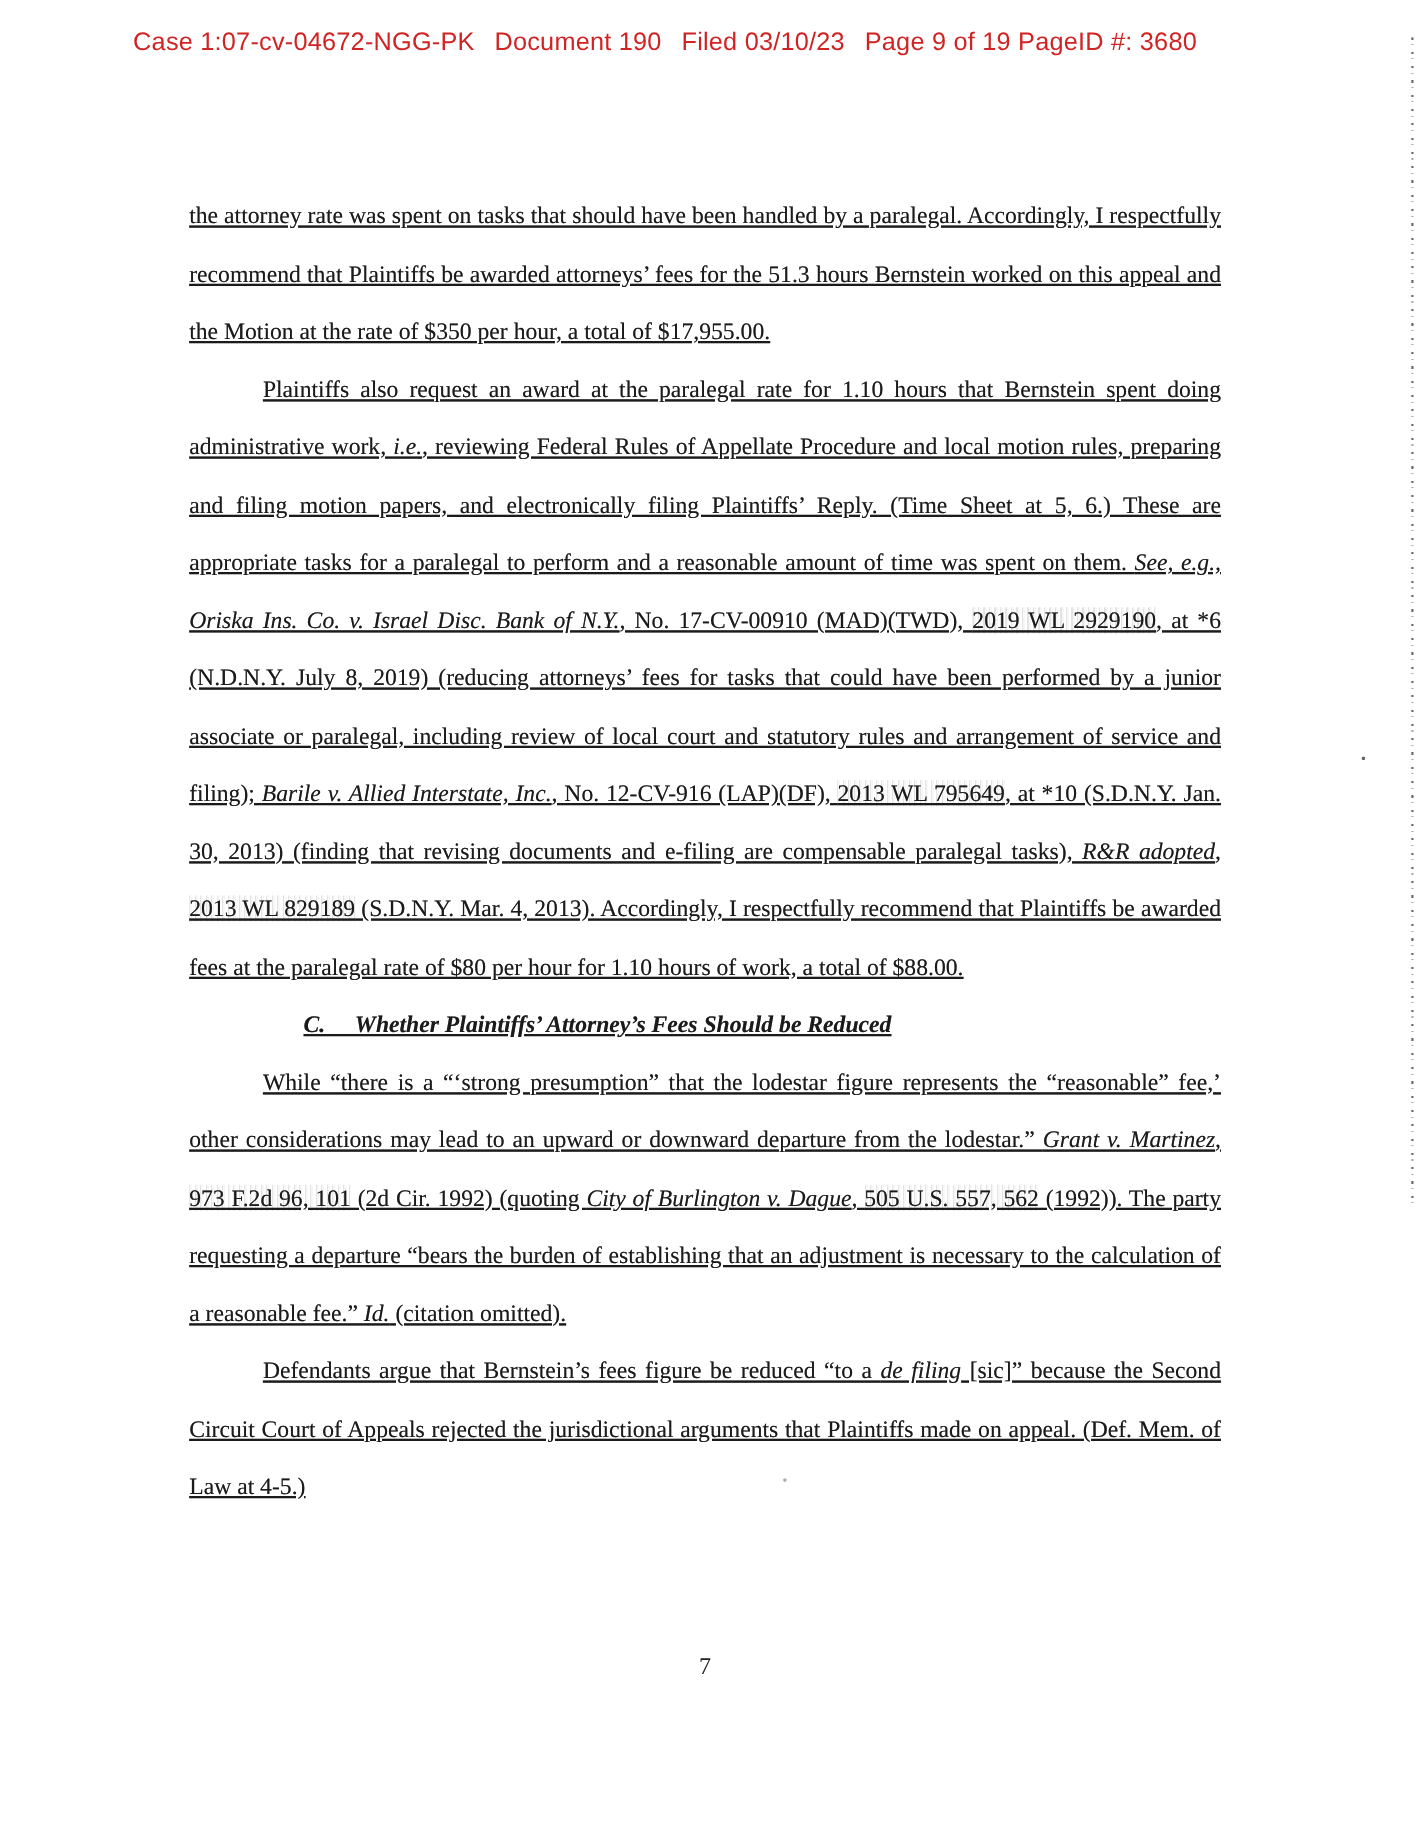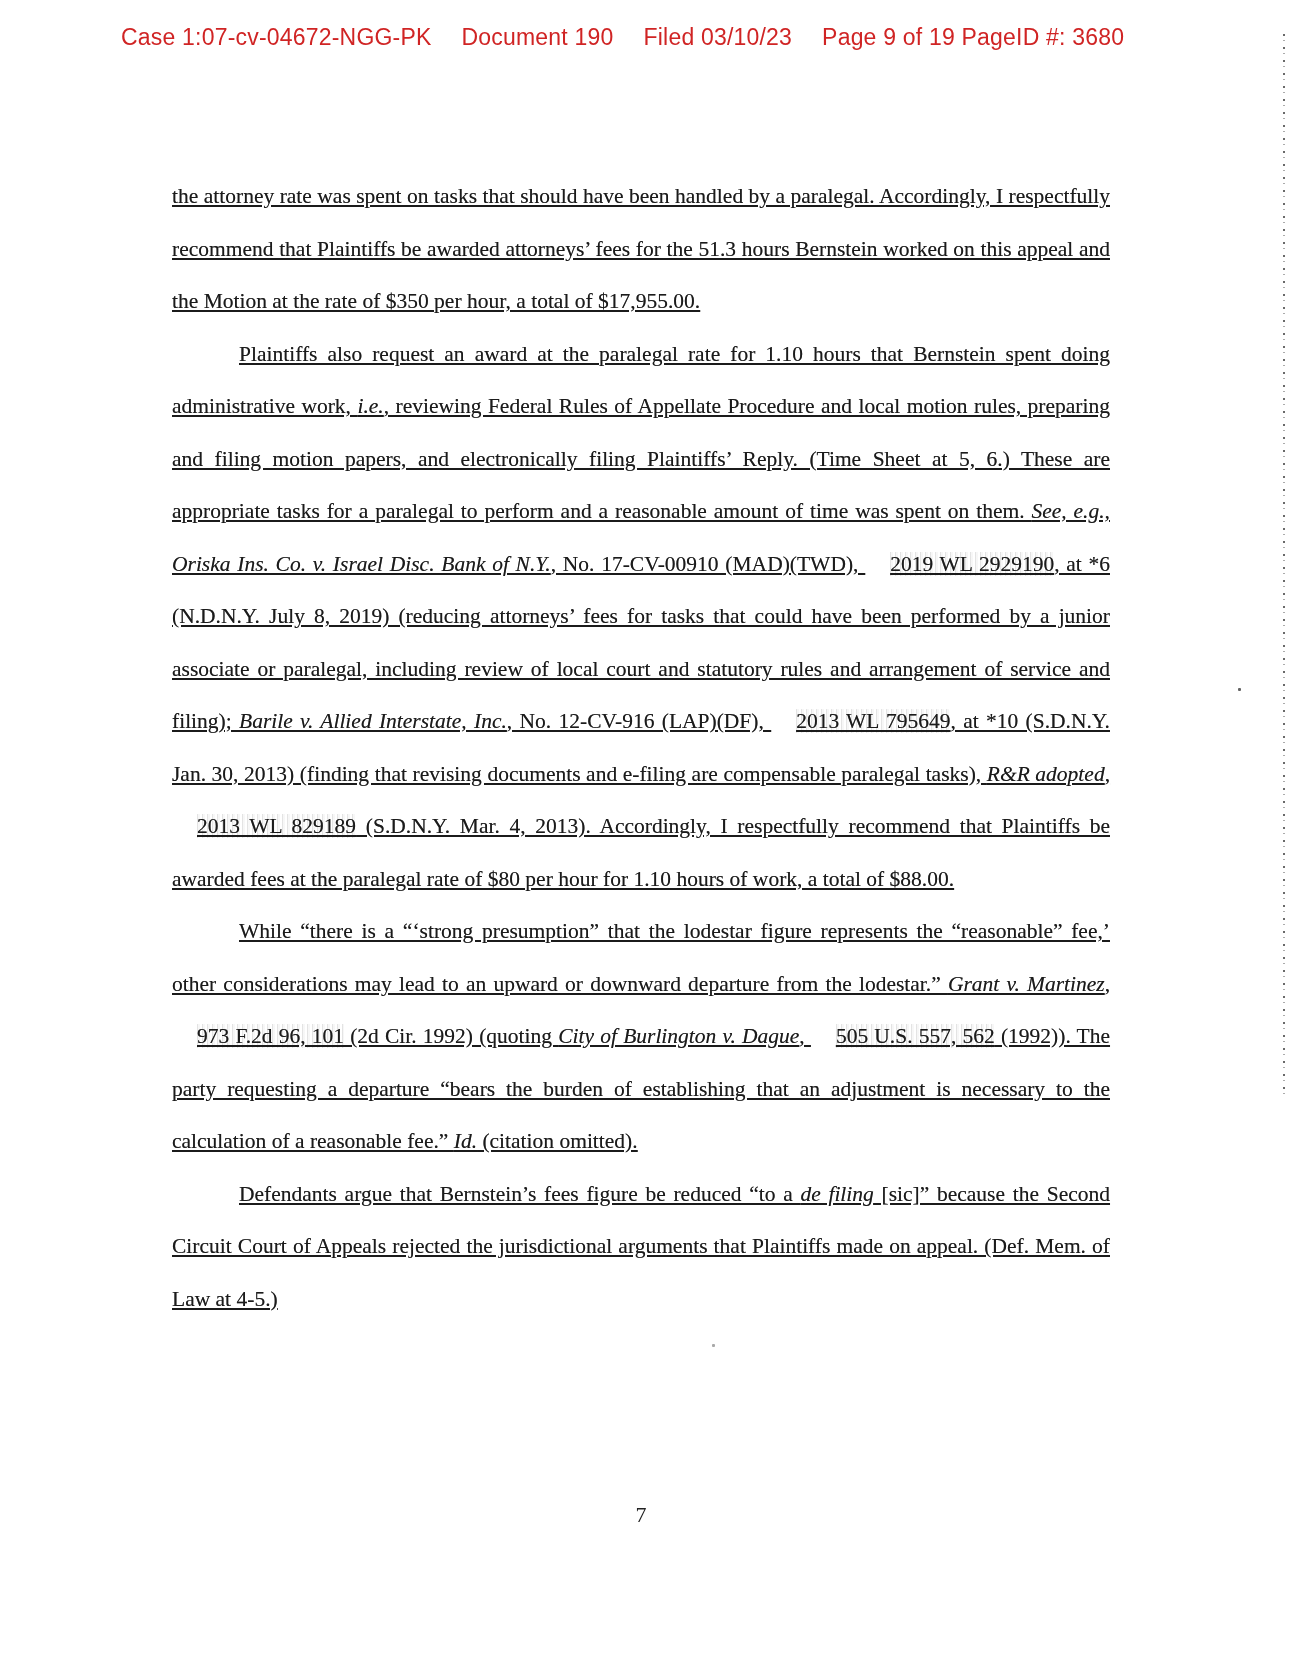--- a/index.html
+++ b/index.html
@@ -11,21 +11,21 @@
     overflow: hidden;
     font-family: "Liberation Serif", serif;
   }
 
   
   .stamp {
     position: absolute;
     top: 24px;
     left: 121px;
     display: flex;
-    gap: 30px;
+    gap: 18px;
     white-space: nowrap;
     font-family: "Liberation Sans", sans-serif;
     font-size: 23px;
     letter-spacing: 0.2px;
   }
 
   
   .doc-body {
     position: absolute;
     left: 172px;
@@ -49,21 +49,20 @@
     text-align: left;
   }
   .italic { font-style: italic; }
   
   .smudge {
     background: repeating-linear-gradient(90deg,
       rgba(130,130,130,0.22) 0 1px,
       rgba(190,190,190,0.13) 1px 3px,
       rgba(0,0,0,0) 3px 5px);
     box-decoration-break: clone;
-    margin-left: 25px;
   }
 
   .page-number {
     position: absolute;
     top: 1502px;
     left: 172px;
     width: 938px;
     text-align: center;
     font-size: 22px;
     color: #222;
@@ -94,20 +93,21 @@
   <div class="stamp" style="color: rgb(208, 36, 36);">
     <span>Case 1:07-cv-04672-NGG-PK</span>
     <span>Document 190</span>
     <span>Filed 03/10/23</span>
     <span>Page 9 of 19 PageID #: 3680</span>
   </div>
 
   <div class="doc-body">
       <p class=""><span>the attorney rate was spent on tasks that should have been handled by a paralegal.  Accordingly, I respectfully recommend that Plaintiffs be awarded attorneys’ fees for the 51.3 hours Bernstein worked on this appeal and the Motion at the rate of $350 per hour, a total of $17,955.00.</span></p>
       <p class="indent"><span>Plaintiffs also request an award at the paralegal rate for 1.10 hours that Bernstein spent doing administrative work, </span><span class="italic">i.e.</span><span>, reviewing Federal Rules of Appellate Procedure and local motion rules, preparing and filing motion papers, and electronically filing Plaintiffs’ Reply.  (Time Sheet at 5, 6.)  These are appropriate tasks for a paralegal to perform and a reasonable amount of time was spent on them.  </span><span class="italic">See, e.g., Oriska Ins. Co. v. Israel Disc. Bank of N.Y.</span><span>, No. 17-CV-00910 (MAD)(TWD), </span><span class="smudge">2019 WL 2929190</span><span>, at *6 (N.D.N.Y. July 8, 2019) (reducing attorneys’ fees for tasks that could have been performed by a junior associate or paralegal, including review of local court and statutory rules and arrangement of service and filing); </span><span class="italic">Barile v. Allied Interstate, Inc.</span><span>, No. 12-CV-916 (LAP)(DF), </span><span class="smudge">2013 WL 795649</span><span>, at *10 (S.D.N.Y. Jan. 30, 2013) (finding that revising documents and e-filing are compensable paralegal tasks), </span><span class="italic">R&amp;R adopted</span><span>, </span><span class="smudge">2013 WL 829189</span><span> (S.D.N.Y. Mar. 4, 2013).  Accordingly, I respectfully recommend that Plaintiffs be awarded fees at the paralegal rate of $80 per hour for 1.10 hours of work, a total of $88.00.</span></p>
+      <h3 class="heading"><span>C.  Whether Plaintiffs’ Attorney’s Fees Should be Reduced</span></h3>
       <p class="indent"><span>While “there is a “‘strong presumption” that the lodestar figure represents the “reasonable” fee,’ other considerations may lead to an upward or downward departure from the lodestar.”  </span><span class="italic">Grant v. Martinez</span><span>, </span><span class="smudge">973 F.2d 96, 101</span><span> (2d Cir. 1992) (quoting </span><span class="italic">City of Burlington v. Dague</span><span>, </span><span class="smudge">505 U.S. 557, 562</span><span> (1992)).  The party requesting a departure “bears the burden of establishing that an adjustment is necessary to the calculation of a reasonable fee.”  </span><span class="italic">Id.</span><span> (citation omitted).</span></p>
       <p class="indent"><span>Defendants argue that Bernstein’s fees figure be reduced “to a </span><span class="italic">de filing</span><span> [sic]” because the Second Circuit Court of Appeals rejected the jurisdictional arguments that Plaintiffs made on appeal.  (Def. Mem. of Law at 4-5.)</span></p>
     </div>
 
   <div class="page-number">7</div>
 
   <div class="artifact-line"></div>
   <div class="artifact-dot dot-1"></div>
   <div class="artifact-dot dot-2"></div>
 

